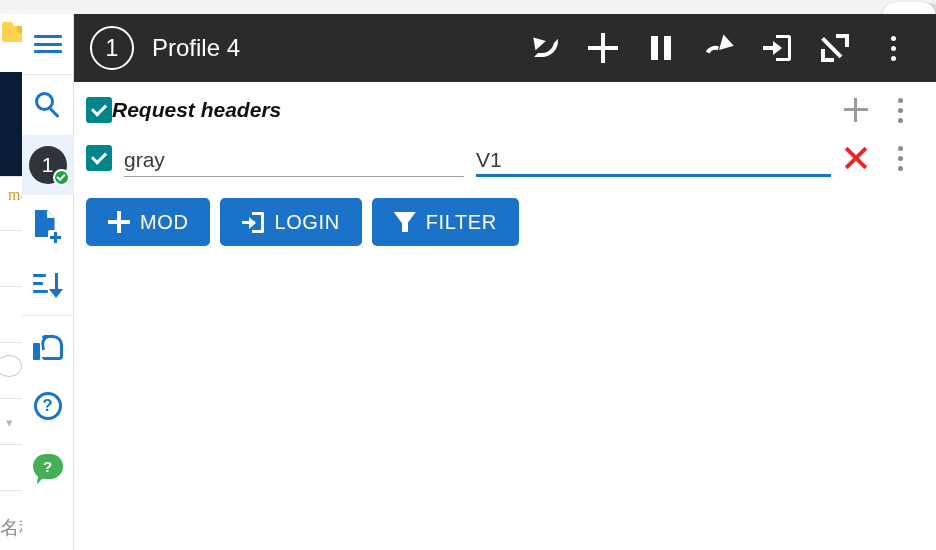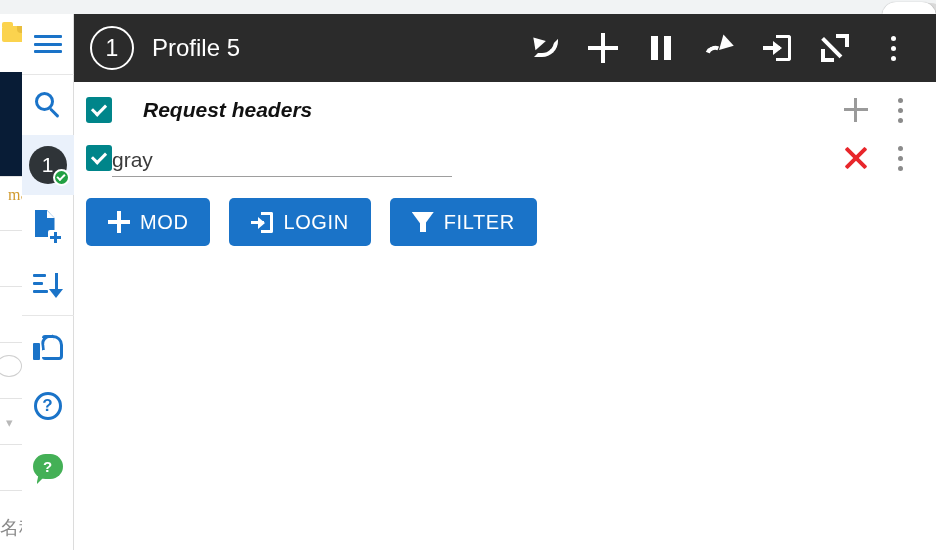--- a/index.html
+++ b/index.html
@@ -237,30 +237,31 @@
     width: 26px; height: 26px; background: #00858a; border-radius: 3px;
     display: flex; align-items: center; justify-content: center; flex: 0 0 auto; cursor: pointer;
   }
   .cbox::after {
     content: ""; width: 11px; height: 6px;
     border-left: 3px solid #ffffff; border-bottom: 3px solid #ffffff;
     transform: rotate(-45deg); margin-top: -3px;
   }
   .section-title {
     font-size: 21px; font-weight: bold; font-style: italic; color: #111111;
-    margin-left: 31px; white-space: nowrap;
+    margin-left: 0; white-space: nowrap;
   }
   .row-spacer { flex: 1 1 auto; }
   .plus-gray { position: relative; width: 24px; height: 24px; cursor: pointer; }
   .plus-gray .h { position:absolute; left:0; top:10px; width:24px; height:3px; background:#9a9a9a; }
   .plus-gray .v { position:absolute; left:10px; top:0; width:3px; height:24px; background:#9a9a9a; }
   .icon-slot { width: 44px; display:flex; align-items:center; justify-content:center; flex:0 0 auto; }
 
   .field {
     position: relative; height: 38px; display: flex; align-items: flex-end;
+    margin-left: 12px;
   }
   .field input {
     border: none; outline: none; background: transparent;
     font-family: "Liberation Sans", sans-serif; font-size: 21px; color: #3b3b3b;
     width: 100%; padding: 0 0 5px 0;
   }
   .field .underline {
     position: absolute; left: 0; right: 0; bottom: 0; height: 1px; background: #9e9e9e;
   }
   .field.focused .underline { height: 3px; background: #1a73c8; }
@@ -270,21 +271,21 @@
   .xbtn { position: relative; width: 26px; height: 26px; cursor: pointer; }
   .xbtn .s { position:absolute; left:-1px; top:11px; width:28px; height:4px; background:#e8262b; border-radius:1px; }
   .xbtn .s1 { transform: rotate(45deg); }
   .xbtn .s2 { transform: rotate(-45deg); }
 
   
   .desc {
     margin: 10px 14px 0 12px; font-size: 16.5px; line-height: 1.42; color: #1a1a1a;
     max-width: 810px;
   }
-  .btnrow { display: flex; gap: 19px; margin: 16px 0 0 12px; }
+  .btnrow { display: flex; gap: 10px; margin: 16px 0 0 12px; }
   .btn {
     height: 48px; background: #1a73c8; color: #ffffff; border: none; border-radius: 5px;
     display: flex; align-items: center; justify-content: center; gap: 10px;
     padding: 0 22px; font-size: 20px; letter-spacing: .6px;
     font-family: "Liberation Sans", sans-serif; cursor: pointer;
   }
   .btn .lbl { line-height: 1; }
   .bic-plus { position: relative; width: 22px; height: 22px; flex:0 0 auto; }
   .bic-plus .h { position:absolute; left:0; top:9px; width:22px; height:4px; background:#ffffff; }
   .bic-plus .v { position:absolute; left:9px; top:0; width:4px; height:22px; background:#ffffff; }
@@ -394,21 +395,21 @@
 
     <div class="rail-cell">
       <div class="bubble">?</div>
     </div>
   </div>
 
   <div class="panel">
 
     <div class="topbar">
       <div class="profile-circle">1</div>
-      <div class="profile-name">Profile 5</div>
+      <div class="profile-name">Profile 4</div>
       <div class="topbar-spacer"></div>
 
       <div class="tb-btn">
         <div class="ic-undo">
           <div class="curve"></div>
             <div class="tip"></div>
         </div>
       </div>
       <div class="tb-btn">
         <div class="ic-plus">
@@ -473,20 +474,24 @@
     </div>
 
     <div class="row">
       <div class="cbox"></div>
 
       <div class="field field-key">
         <input type="text" value="gray" style="">
         <div class="underline"></div>
       </div>
 
+      <div class="field field-val focused">
+        <input type="text" value="V1" style="">
+        <div class="underline"></div>
+      </div>
 
       <div class="row-spacer"></div>
       <div class="icon-slot">
         <div class="xbtn">
           <div class="s s1"></div>
             <div class="s s2"></div>
         </div>
       </div>
       <div class="icon-slot">
         <div class="kebab gray">

